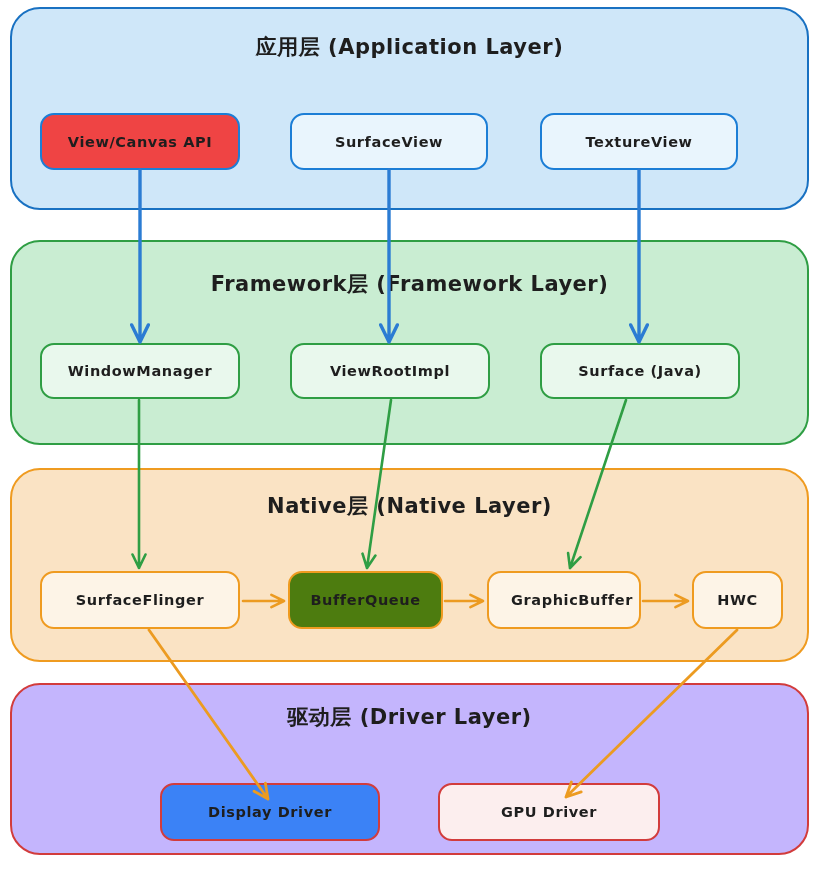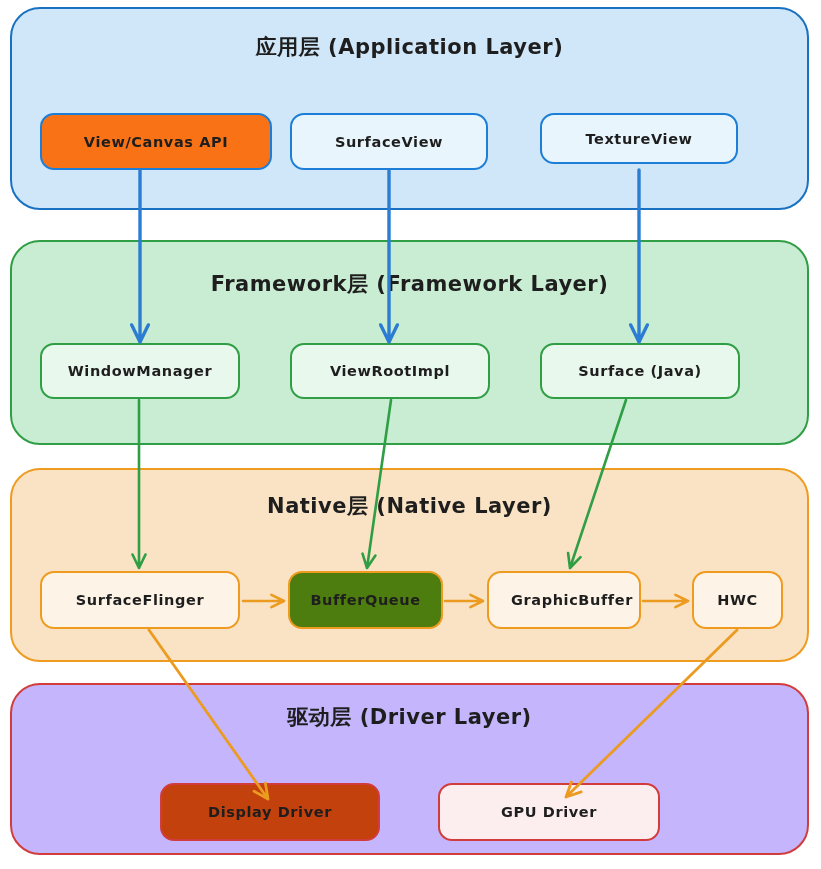--- a/index.html
+++ b/index.html
@@ -84,27 +84,27 @@
 
   <section class="layer layer-native" style="background: rgb(250, 227, 196); border-color: rgb(239, 155, 32);">
     <div class="layer-title">Native层 (Native Layer)</div>
   </section>
 
   <section class="layer layer-driver" style="background: #c4b5fd; border-color: rgb(210, 60, 60);">
     <div class="layer-title">驱动层 (Driver Layer)</div>
   </section>
 
   <div id="nodes">
-      <div class="node" style="left: 40px; top: 113px; width: 232px; height: 57px; background: #f97316; border-color: rgb(28, 126, 214);">
+      <div class="node" style="left: 40px; top: 113px; width: 200px; height: 57px; background: #ef4444; border-color: rgb(28, 126, 214);">
         <span>View/Canvas API</span>
       </div>
       <div class="node" style="left: 290px; top: 113px; width: 198px; height: 57px; background: rgb(233, 245, 253); border-color: rgb(28, 126, 214);">
         <span>SurfaceView</span>
       </div>
-      <div class="node" style="left: 540px; top: 113px; width: 198px; height: 51px; background: rgb(233, 245, 253); border-color: rgb(28, 126, 214); text-align: right;">
+      <div class="node" style="left: 540px; top: 113px; width: 198px; height: 57px; background: rgb(233, 245, 253); border-color: rgb(28, 126, 214); text-align: right;">
         <span>TextureView</span>
       </div>
       <div class="node" style="left: 40px; top: 343px; width: 200px; height: 56px; background: rgb(233, 248, 237); border-color: rgb(47, 158, 68);">
         <span>WindowManager</span>
       </div>
       <div class="node" style="left: 290px; top: 343px; width: 200px; height: 56px; background: rgb(233, 248, 237); border-color: rgb(47, 158, 68);">
         <span>ViewRootImpl</span>
       </div>
       <div class="node" style="left: 540px; top: 343px; width: 200px; height: 56px; background: rgb(233, 248, 237); border-color: rgb(47, 158, 68);">
         <span>Surface (Java)</span>
@@ -114,21 +114,21 @@
       </div>
       <div class="node" style="left: 288px; top: 571px; width: 155px; height: 58px; background: #4d7c0f; border-color: rgb(239, 155, 32);">
         <span>BufferQueue</span>
       </div>
       <div class="node" style="left: 487px; top: 571px; width: 154px; height: 58px; background: rgb(253, 244, 231); border-color: rgb(239, 155, 32); padding-left: 16px;">
         <span>GraphicBuffer</span>
       </div>
       <div class="node" style="left: 692px; top: 571px; width: 91px; height: 58px; background: rgb(253, 244, 231); border-color: rgb(239, 155, 32);">
         <span>HWC</span>
       </div>
-      <div class="node" style="left: 160px; top: 783px; width: 220px; height: 58px; background: #c2410c; border-color: rgb(210, 60, 60);">
+      <div class="node" style="left: 160px; top: 783px; width: 220px; height: 58px; background: #3b82f6; border-color: rgb(210, 60, 60);">
         <span>Display Driver</span>
       </div>
       <div class="node" style="left: 438px; top: 783px; width: 222px; height: 58px; background: rgb(252, 238, 238); border-color: rgb(210, 60, 60);">
         <span>GPU Driver</span>
       </div>
     </div>
 
   <svg class="arrows" id="arrows" viewBox="0 0 821 869" xmlns="http://www.w3.org/2000/svg">
       <path d="M 140 170 L 140 342 M 131.7 324.9 L 140 342 M 148.3 324.9 L 140 342" stroke="#2b7cd3" stroke-width="3.4" fill="none" stroke-linecap="round" stroke-linejoin="round"></path>
       <path d="M 389 170 L 389 342 M 380.7 324.9 L 389 342 M 397.3 324.9 L 389 342" stroke="#2b7cd3" stroke-width="3.4" fill="none" stroke-linecap="round" stroke-linejoin="round"></path>

